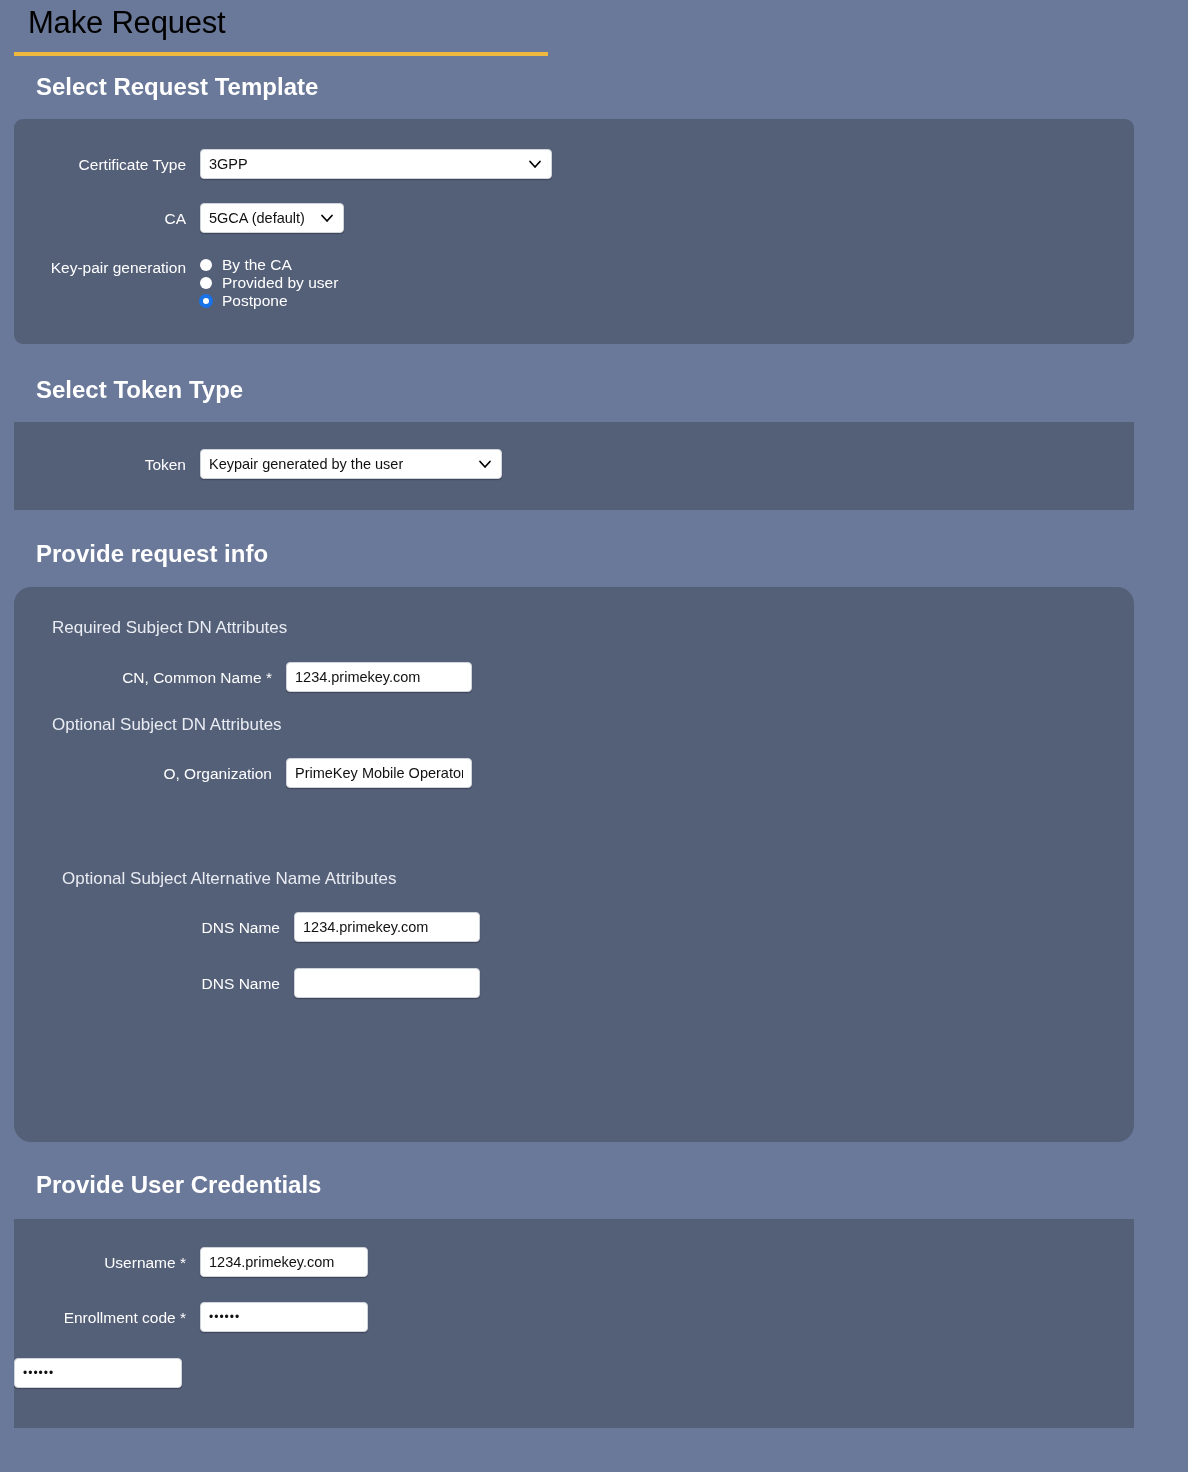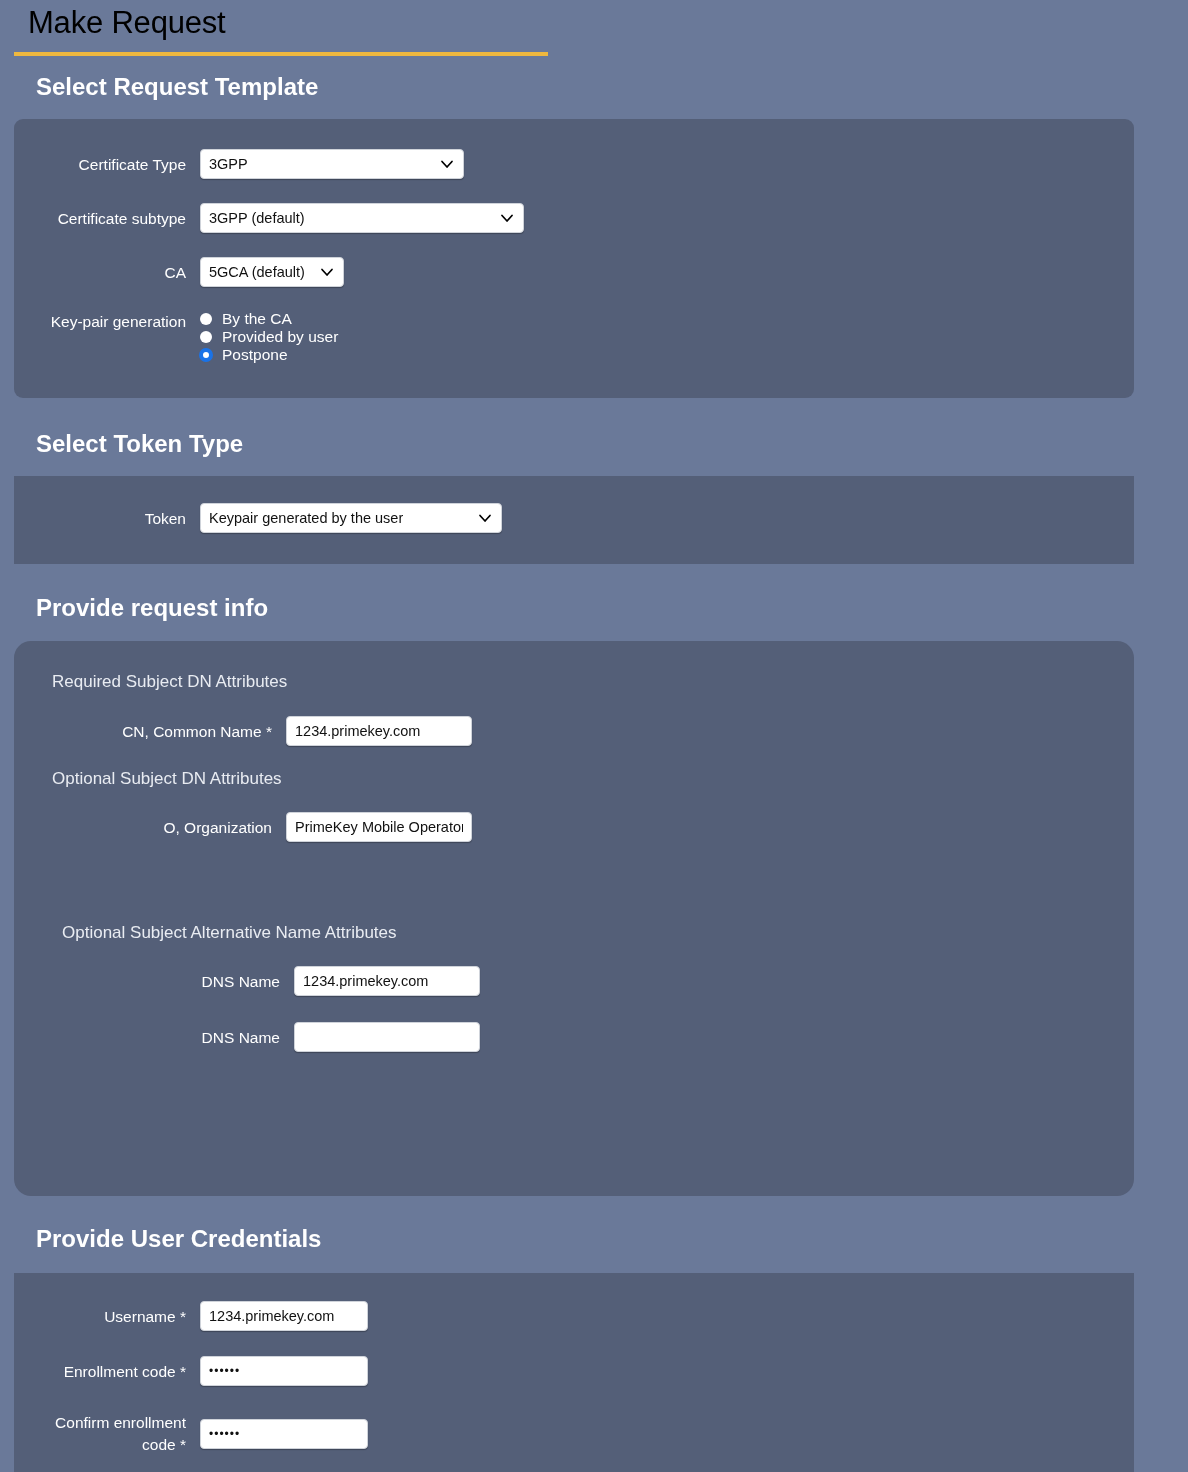--- a/index.html
+++ b/index.html
@@ -141,41 +141,30 @@
 </div>
 
 <div style="height:20px"></div>
 <h2 class="section-heading">Select Request Template</h2>
 
 <div style="height:21px"></div>
 <div class="panel" style="padding:30px 0 34px 0;border-radius:9px;">
 
   <div class="field-row" style="margin-bottom:24px;">
     <div class="field-label">Certificate Type</div>
-    <div class="control select" style="width:264px;">
+    <div class="control select" style="width:352px;">
       <span class="val">3GPP</span>
       <span class="chev">
         <svg viewBox="0 0 14 14" width="14" height="14">
             <path d="M2 4.5 L7 10 L12 4.5" fill="none" stroke="#000" stroke-width="1.7" stroke-linecap="round" stroke-linejoin="round"></path>
           </svg>
       </span>
     </div>
   </div>
 
-  <div class="field-row" style="margin-bottom:24px;">
-    <div class="field-label">Certificate subtype</div>
-    <div class="control select" style="width:324px;">
-      <span class="val">3GPP (default)</span>
-      <span class="chev">
-        <svg viewBox="0 0 14 14" width="14" height="14">
-            <path d="M2 4.5 L7 10 L12 4.5" fill="none" stroke="#000" stroke-width="1.7" stroke-linecap="round" stroke-linejoin="round"></path>
-          </svg>
-      </span>
-    </div>
-  </div>
 
   <div class="field-row" style="margin-bottom:23px;">
     <div class="field-label">CA</div>
     <div class="control select" style="width:144px;">
       <span class="val">5GCA (default)</span>
       <span class="chev">
         <svg viewBox="0 0 14 14" width="14" height="14">
             <path d="M2 4.5 L7 10 L12 4.5" fill="none" stroke="#000" stroke-width="1.7" stroke-linecap="round" stroke-linejoin="round"></path>
           </svg>
       </span>
@@ -282,21 +271,17 @@
   </div>
 
   <div class="field-row" style="margin-bottom:26px;">
     <div class="field-label">Enrollment code *</div>
     <div class="control text" style="width:168px;">
       <span class="val" style="font-size:12px;letter-spacing:1px;">••••••</span>
     </div>
   </div>
 
   <div class="field-row">
-    <div class="field-label two-line">
-      <div>Confirm enrollment</div>
-      <div>code *</div>
-    </div>
     <div class="control text" style="width:168px;">
       <span class="val" style="font-size:12px;letter-spacing:1px;">••••••</span>
     </div>
   </div>
 </div>
 
 </body></html>

